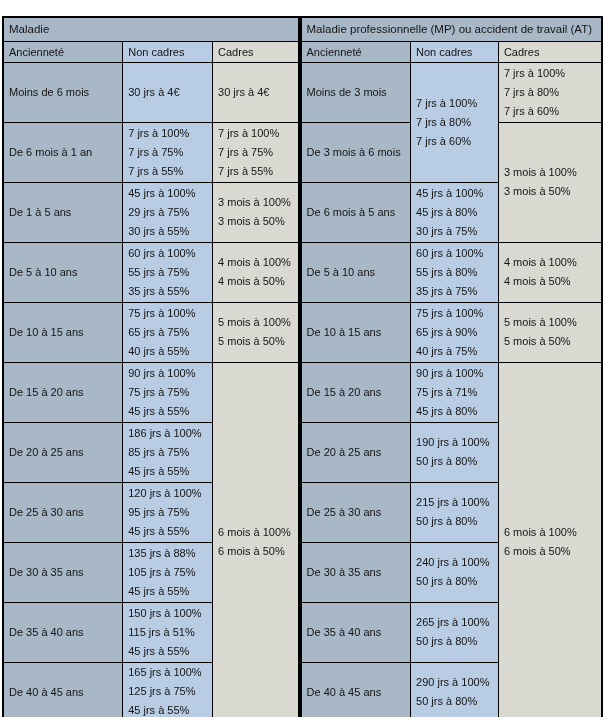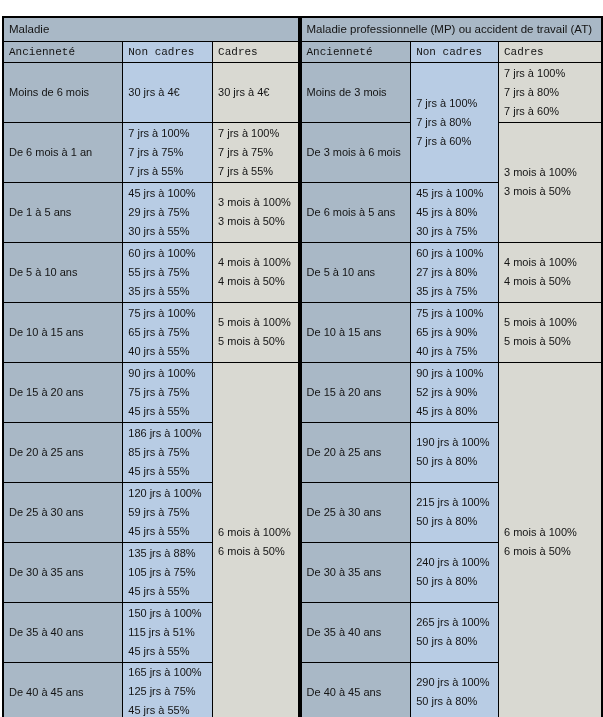--- a/index.html
+++ b/index.html
@@ -29,21 +29,21 @@
   }
   table.grid td, table.grid th {
     border: 1px solid var(--border, #000);
     padding: 0 4px 0 5px;
     vertical-align: middle;
     text-align: left;
     font-weight: 400;
     overflow: hidden;
   }
   tr.section-row { height: 24px; }
-  tr.header-row  { height: 21px; font-family: Liberation Mono, monospace; }
+  tr.header-row  { height: 21px; }
   tbody tr       { height: 60px; }
 
   th.section-title {
     text-align: center;
     font-weight: 700;
     font-size: 11.5px;
     background: var(--anc-bg, #a9b8c6);
     border-bottom: 2px solid var(--border, #000);
   }
   .bg-anc { background: var(--anc-bg, #a9b8c6); }
@@ -161,21 +161,21 @@
             <td class="bg-nc">
               <div class="line">186 jrs à 100%</div>
               <div class="line">85 jrs à 75%</div>
               <div class="line">45 jrs à 55%</div>
             </td>
           </tr>
           <tr>
             <td class="bg-anc">De 25 à 30 ans</td>
             <td class="bg-nc">
               <div class="line">120 jrs à 100%</div>
-              <div class="line">59 jrs à 75%</div>
+              <div class="line">95 jrs à 75%</div>
               <div class="line">45 jrs à 55%</div>
             </td>
           </tr>
           <tr>
             <td class="bg-anc">De 30 à 35 ans</td>
             <td class="bg-nc">
               <div class="line">135 jrs à 88%</div>
               <div class="line">105 jrs à 75%</div>
               <div class="line">45 jrs à 55%</div>
             </td>
@@ -241,21 +241,21 @@
             <td class="bg-nc">
               <div class="line">45 jrs à 100%</div>
               <div class="line">45 jrs à 80%</div>
               <div class="line">30 jrs à 75%</div>
             </td>
           </tr>
           <tr>
             <td class="bg-anc">De 5 à 10 ans</td>
             <td class="bg-nc">
               <div class="line">60 jrs à 100%</div>
-              <div class="line">27 jrs à 80%</div>
+              <div class="line">55 jrs à 80%</div>
               <div class="line">35 jrs à 75%</div>
             </td>
             <td class="bg-cad">
               <div class="line">4 mois à 100%</div>
               <div class="line">4 mois à 50%</div>
             </td>
           </tr>
           <tr>
             <td class="bg-anc">De 10 à 15 ans</td>
             <td class="bg-nc">
@@ -265,21 +265,21 @@
             </td>
             <td class="bg-cad">
               <div class="line">5 mois à 100%</div>
               <div class="line">5 mois à 50%</div>
             </td>
           </tr>
           <tr>
             <td class="bg-anc">De 15 à 20 ans</td>
             <td class="bg-nc">
               <div class="line">90 jrs à 100%</div>
-              <div class="line">52 jrs à 90%</div>
+              <div class="line">75 jrs à 71%</div>
               <div class="line">45 jrs à 80%</div>
             </td>
             <td class="bg-cad" rowspan="6">
               <div class="line">6 mois à 100%</div>
               <div class="line">6 mois à 50%</div>
             </td>
           </tr>
           <tr>
             <td class="bg-anc">De 20 à 25 ans</td>
             <td class="bg-nc">

